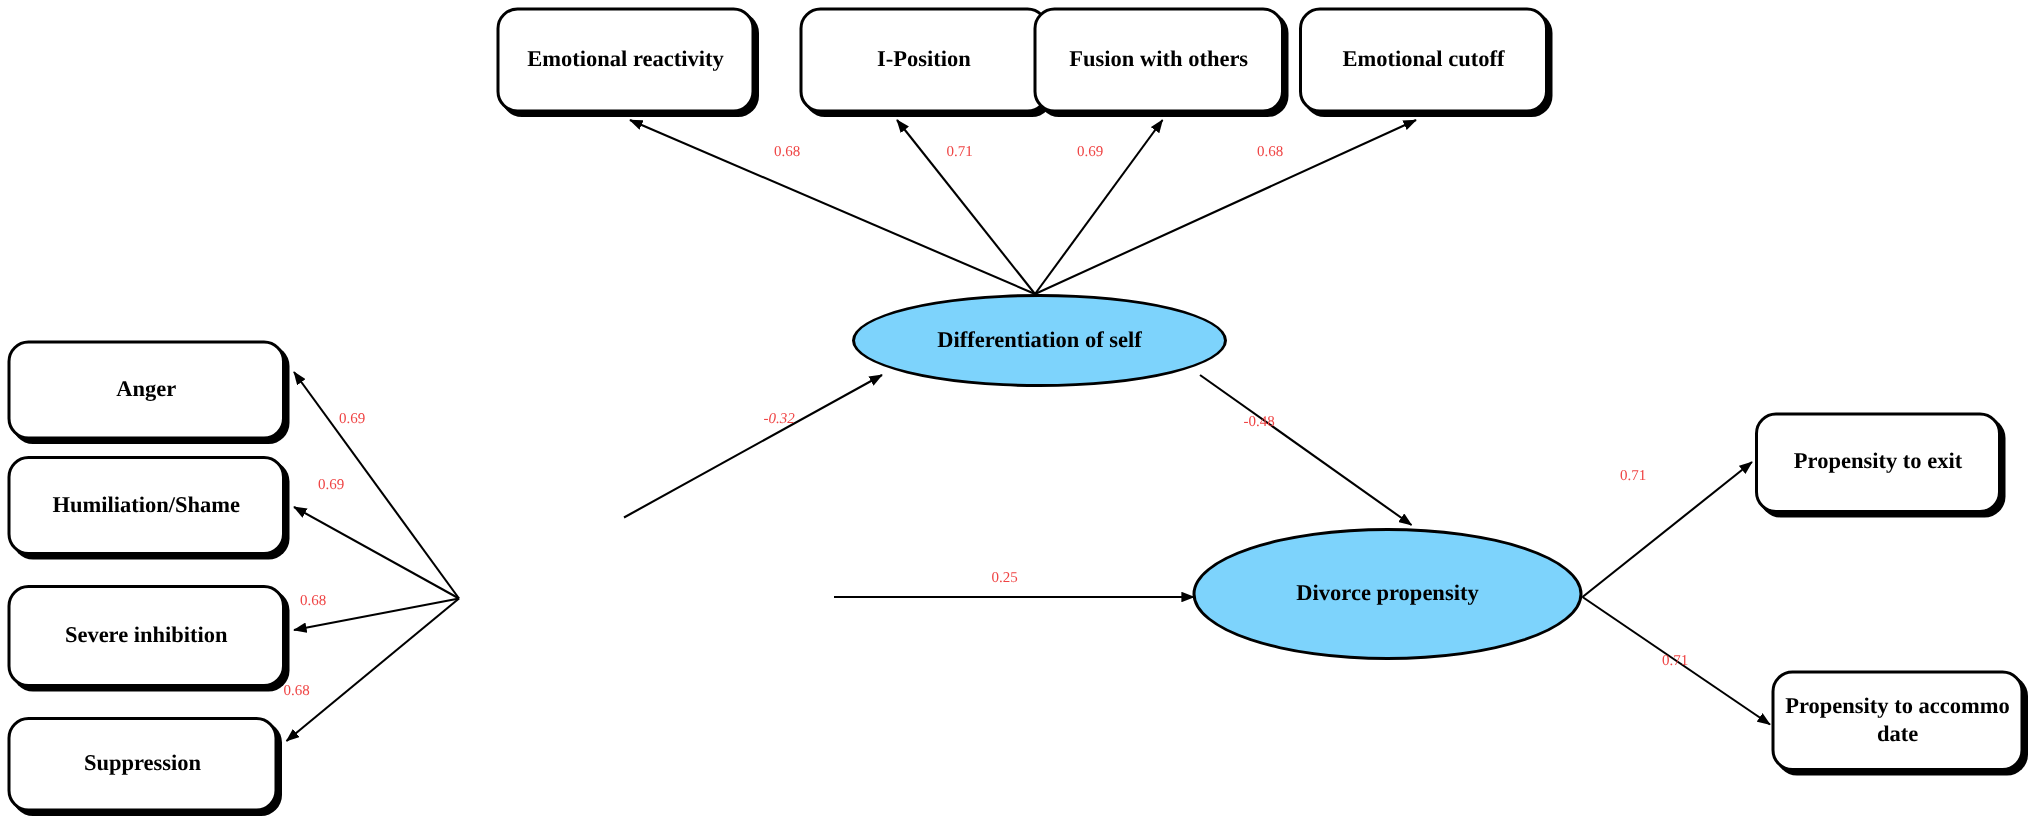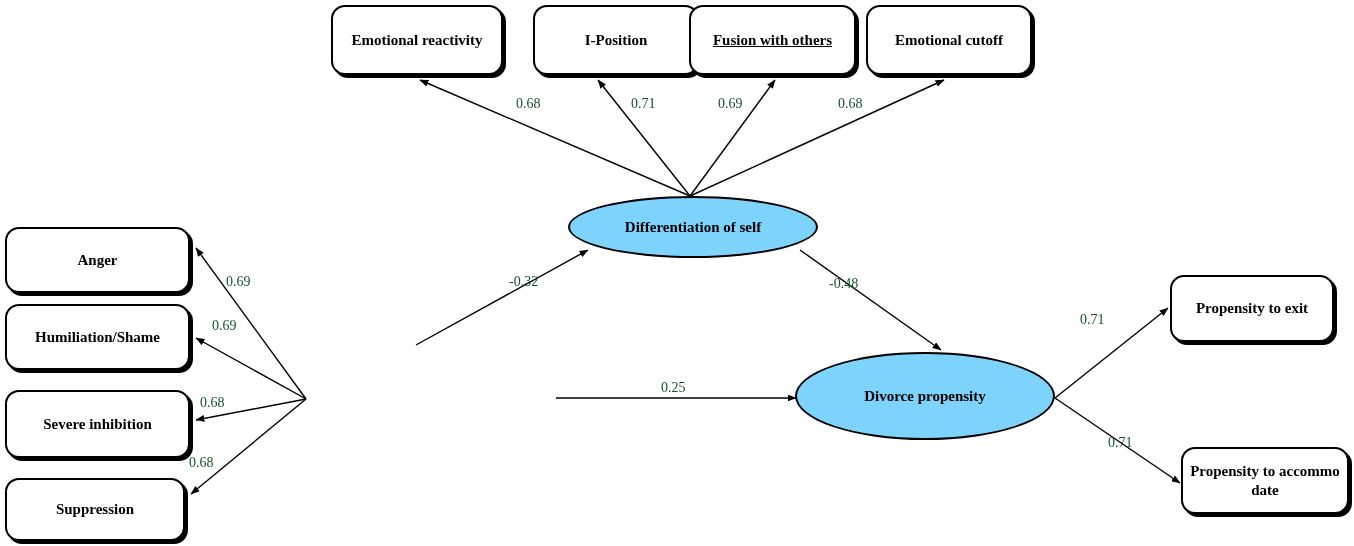--- a/index.html
+++ b/index.html
@@ -59,23 +59,23 @@
     font-family: "Liberation Serif", "DejaVu Serif", serif;
     font-weight: bold;
     font-size: 15px;
     line-height: 1.25;
     color: #000000;
     z-index: 3;
   }
   .path-label {
     position: absolute;
     font-family: "Liberation Serif", "DejaVu Serif", serif;
-    font-size: 14px;
+    font-size: 10px;
     font-weight: normal;
-    color: #14532d;
+    color: #ef4444;
     background: transparent;
     white-space: nowrap;
     z-index: 4;
   }
 </style>
 </head>
 <body>
 
 <div id="diagram-root">
 
@@ -105,21 +105,21 @@
     <line x1="1055" y1="398" x2="1168" y2="308" stroke="#000000" stroke-width="1.4" marker-end="url(#arrowhead)"></line>
     <line x1="1055" y1="398" x2="1180" y2="483" stroke="#000000" stroke-width="1.4" marker-end="url(#arrowhead)"></line>
   </svg>
 
   <div class="node-box" style="left:331px; top:5px; width:172px; height:70px;">
     <span class="label-text">Emotional reactivity</span>
   </div>
   <div class="node-box" style="left:493px; top:5px; width:166px; height:70px;margin-left:40px;">
     <span class="label-text">I-Position</span>
   </div>
-  <div class="node-box" style="left:689px; top:5px; width:167px; height:70px;text-decoration:underline;">
+  <div class="node-box" style="left:689px; top:5px; width:167px; height:70px;">
     <span class="label-text">Fusion with others</span>
   </div>
   <div class="node-box" style="left:866px; top:5px; width:166px; height:70px;">
     <span class="label-text">Emotional cutoff</span>
   </div>
 
   <div class="node-box" style="left:5px; top:227px; width:185px; height:66px;">
     <span class="label-text">Anger</span>
   </div>
   <div class="node-box" style="left:5px; top:304px; width:185px; height:66px;">
@@ -149,20 +149,20 @@
   <div class="path-label" style="left:516px; top:96px;">0.68</div>
   <div class="path-label" style="left:631px; top:96px;">0.71</div>
   <div class="path-label" style="left:718px; top:96px;">0.69</div>
   <div class="path-label" style="left:838px; top:96px;">0.68</div>
 
   <div class="path-label" style="left:226px; top:274px;">0.69</div>
   <div class="path-label" style="left:212px; top:318px;">0.69</div>
   <div class="path-label" style="left:200px; top:395px;">0.68</div>
   <div class="path-label" style="left:189px; top:455px;">0.68</div>
 
-  <div class="path-label" style="left:509px; top:274px;">-0.32</div>
+  <div class="path-label" style="left:509px; top:274px;font-style:italic;">-0.32</div>
   <div class="path-label" style="left:829px; top:276px;text-align:right;">-0.48</div>
   <div class="path-label" style="left:661px; top:380px;">0.25</div>
 
   <div class="path-label" style="left:1080px; top:312px;">0.71</div>
   <div class="path-label" style="left:1108px; top:435px;">0.71</div>
 
 </div>
 
 </body></html>

